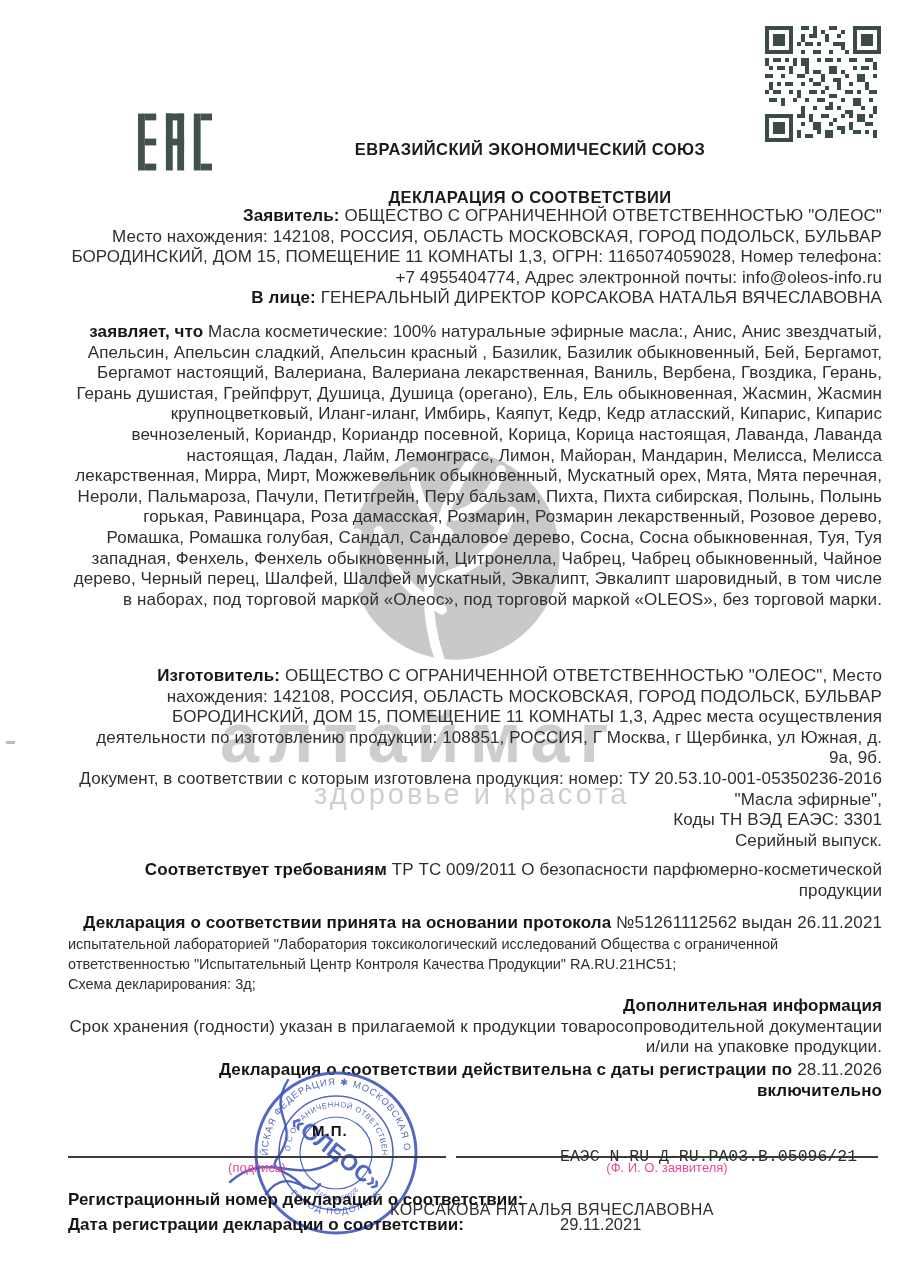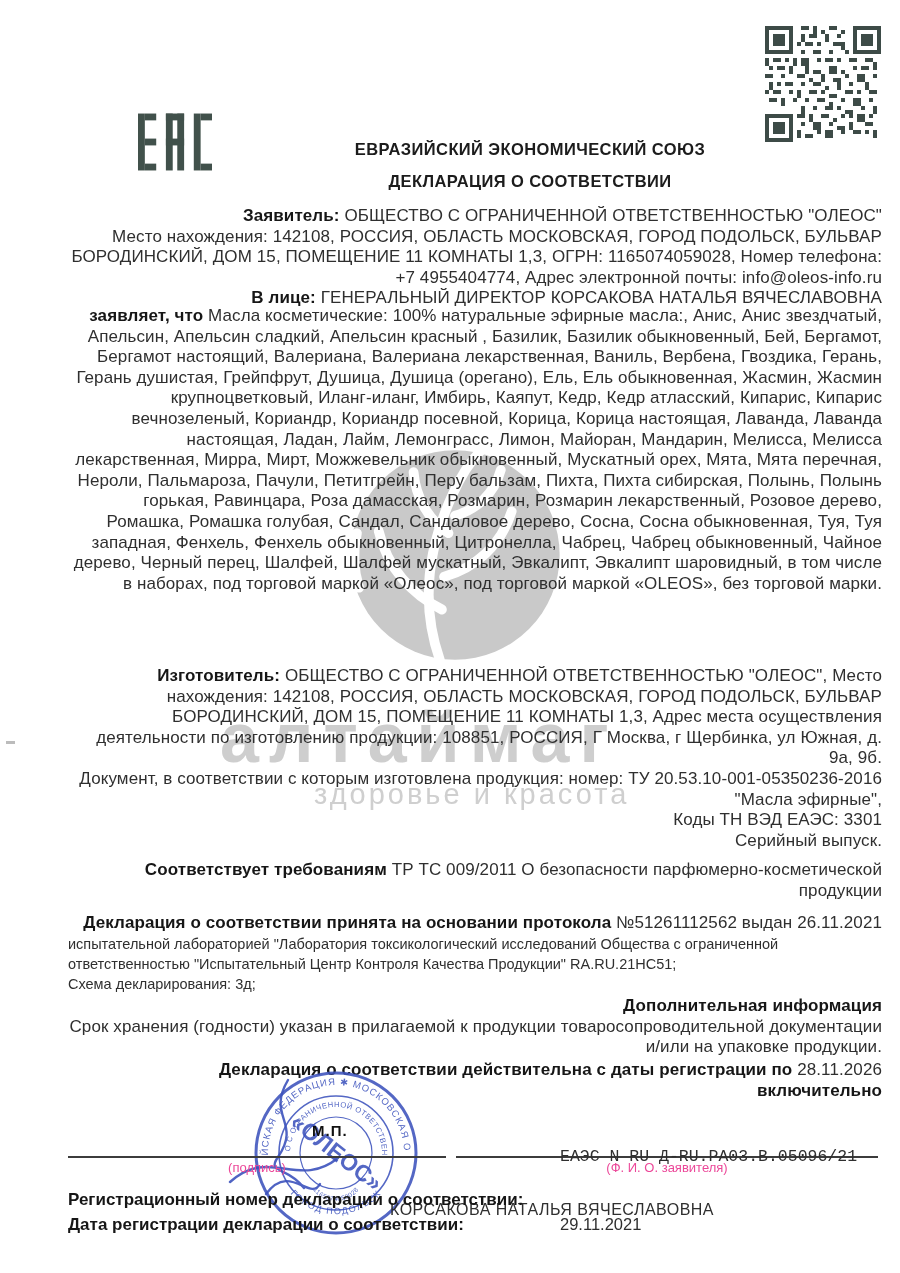--- a/index.html
+++ b/index.html
@@ -181,29 +181,29 @@
       <rect x="69" y="0" width="12" height="100"></rect>
       <rect x="49" y="0" width="32" height="12"></rect>
       <rect x="49" y="44" width="32" height="12"></rect>
       <rect x="98" y="0" width="12" height="100"></rect>
       <rect x="110" y="0" width="20" height="12"></rect>
       <rect x="110" y="88" width="20" height="12"></rect>
     </g>
   </svg>
 
   <div class="abs hdr" style="left:160px; top:140px; width:740px;">ЕВРАЗИЙСКИЙ ЭКОНОМИЧЕСКИЙ СОЮЗ</div>
-  <div class="abs hdr" style="left:160px; top:172px; width:740px;">ДЕКЛАРАЦИЯ О СООТВЕТСТВИИ</div>
+  <div class="abs hdr" style="left:160px; top:188px; width:740px;">ДЕКЛАРАЦИЯ О СООТВЕТСТВИИ</div>
 
   <div class="abs body-text" style="left:68px; top:206px; width:814px;">
     <div><b>Заявитель:</b><span> ОБЩЕСТВО С ОГРАНИЧЕННОЙ ОТВЕТСТВЕННОСТЬЮ "ОЛЕОС"</span></div>
     <div>Место нахождения: 142108, РОССИЯ, ОБЛАСТЬ МОСКОВСКАЯ, ГОРОД ПОДОЛЬСК, БУЛЬВАР БОРОДИНСКИЙ, ДОМ 15, ПОМЕЩЕНИЕ 11 КОМНАТЫ 1,3, ОГРН: 1165074059028, Номер телефона: +7 4955404774, Адрес электронной почты: info@oleos-info.ru</div>
     <div><b>В лице:</b><span> ГЕНЕРАЛЬНЫЙ ДИРЕКТОР КОРСАКОВА НАТАЛЬЯ ВЯЧЕСЛАВОВНА</span></div>
   </div>
 
-  <div class="abs body-text" style="left:68px; top:306px; width:814px;">
+  <div class="abs body-text" style="left:68px; top:322px; width:814px;">
     <b>заявляет, что</b><span> Масла косметические: 100% натуральные эфирные масла:, Анис, Анис звездчатый, Апельсин, Апельсин сладкий, Апельсин красный , Базилик, Базилик обыкновенный, Бей, Бергамот, Бергамот настоящий, Валериана, Валериана лекарственная, Ваниль, Вербена, Гвоздика, Герань, Герань душистая, Грейпфрут, Душица, Душица (орегано), Ель, Ель обыкновенная, Жасмин, Жасмин крупноцветковый, Иланг-иланг, Имбирь, Каяпут, Кедр, Кедр атласский, Кипарис, Кипарис вечнозеленый, Кориандр, Кориандр посевной, Корица, Корица настоящая, Лаванда, Лаванда настоящая, Ладан, Лайм, Лемонграсс, Лимон, Майоран, Мандарин, Мелисса, Мелисса лекарственная, Мирра, Мирт, Можжевельник обыкновенный, Мускатный орех, Мята, Мята перечная, Нероли, Пальмароза, Пачули, Петитгрейн, Перу бальзам, Пихта, Пихта сибирская, Полынь, Полынь горькая, Равинцара, Роза дамасская, Розмарин, Розмарин лекарственный, Розовое дерево, Ромашка, Ромашка голубая, Сандал, Сандаловое дерево, Сосна, Сосна обыкновенная, Туя, Туя западная, Фенхель, Фенхель обыкновенный, Цитронелла, Чабрец, Чабрец обыкновенный, Чайное дерево, Черный перец, Шалфей, Шалфей мускатный, Эвкалипт, Эвкалипт шаровидный, в том числе в наборах, под торговой маркой «Олеос», под торговой маркой «OLEOS», без торговой марки.</span>
   </div>
 
   <div class="abs body-text" style="left:68px; top:666px; width:814px;">
     <div><b>Изготовитель:</b><span> ОБЩЕСТВО С ОГРАНИЧЕННОЙ ОТВЕТСТВЕННОСТЬЮ "ОЛЕОС", Место нахождения: 142108, РОССИЯ, ОБЛАСТЬ МОСКОВСКАЯ, ГОРОД ПОДОЛЬСК, БУЛЬВАР БОРОДИНСКИЙ, ДОМ 15, ПОМЕЩЕНИЕ 11 КОМНАТЫ 1,3, Адрес места осуществления деятельности по изготовлению продукции: 108851, РОССИЯ, Г Москва, г Щербинка, ул Южная, д. 9а, 9б.</span></div>
     <div>Документ, в соответствии с которым изготовлена продукция: номер: ТУ 20.53.10-001-05350236-2016 "Масла эфирные",</div>
     <div>Коды ТН ВЭД ЕАЭС: 3301</div>
     <div>Серийный выпуск.</div>
   </div>
 

